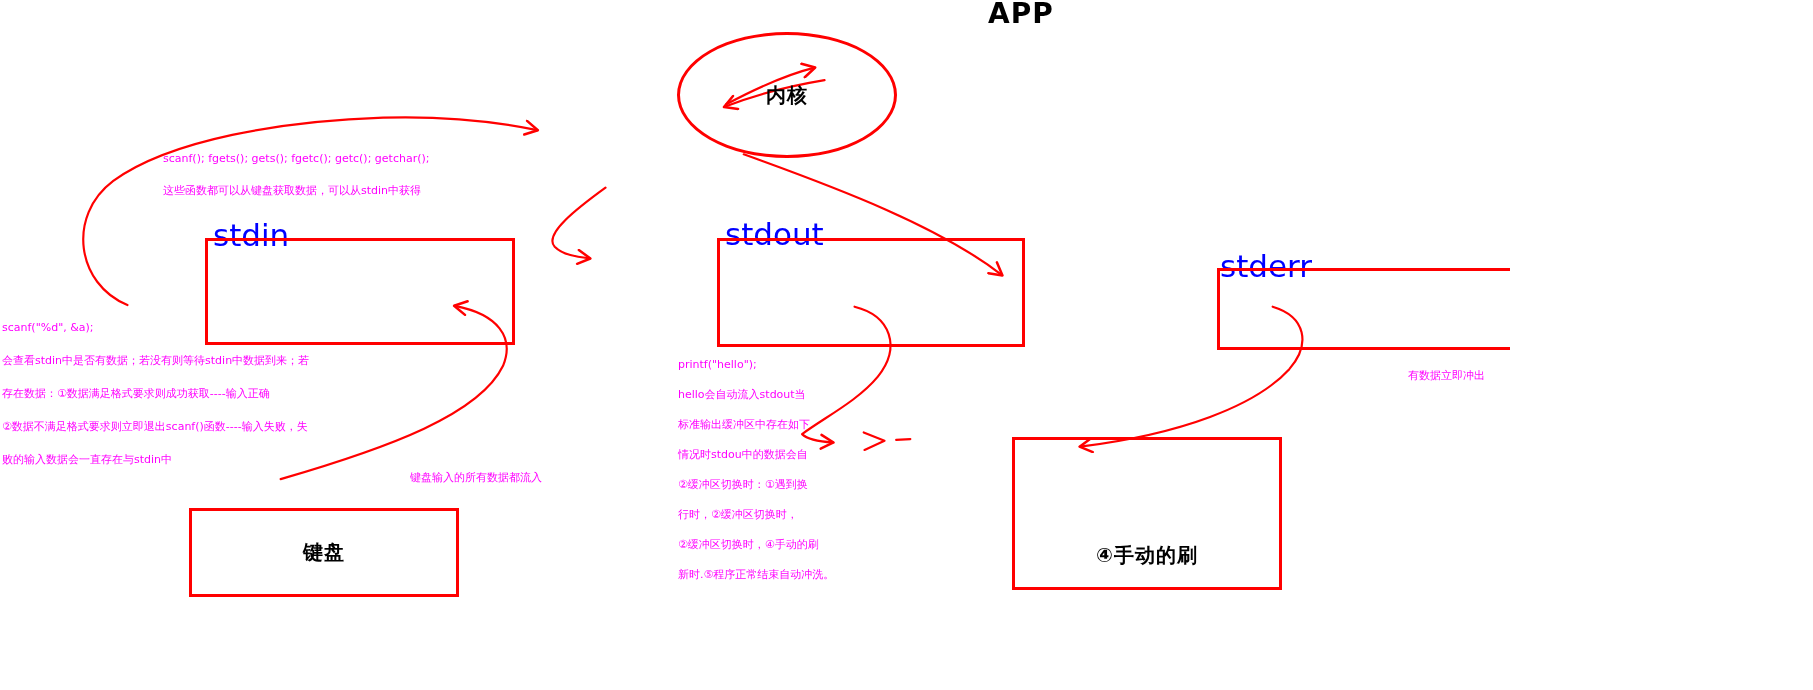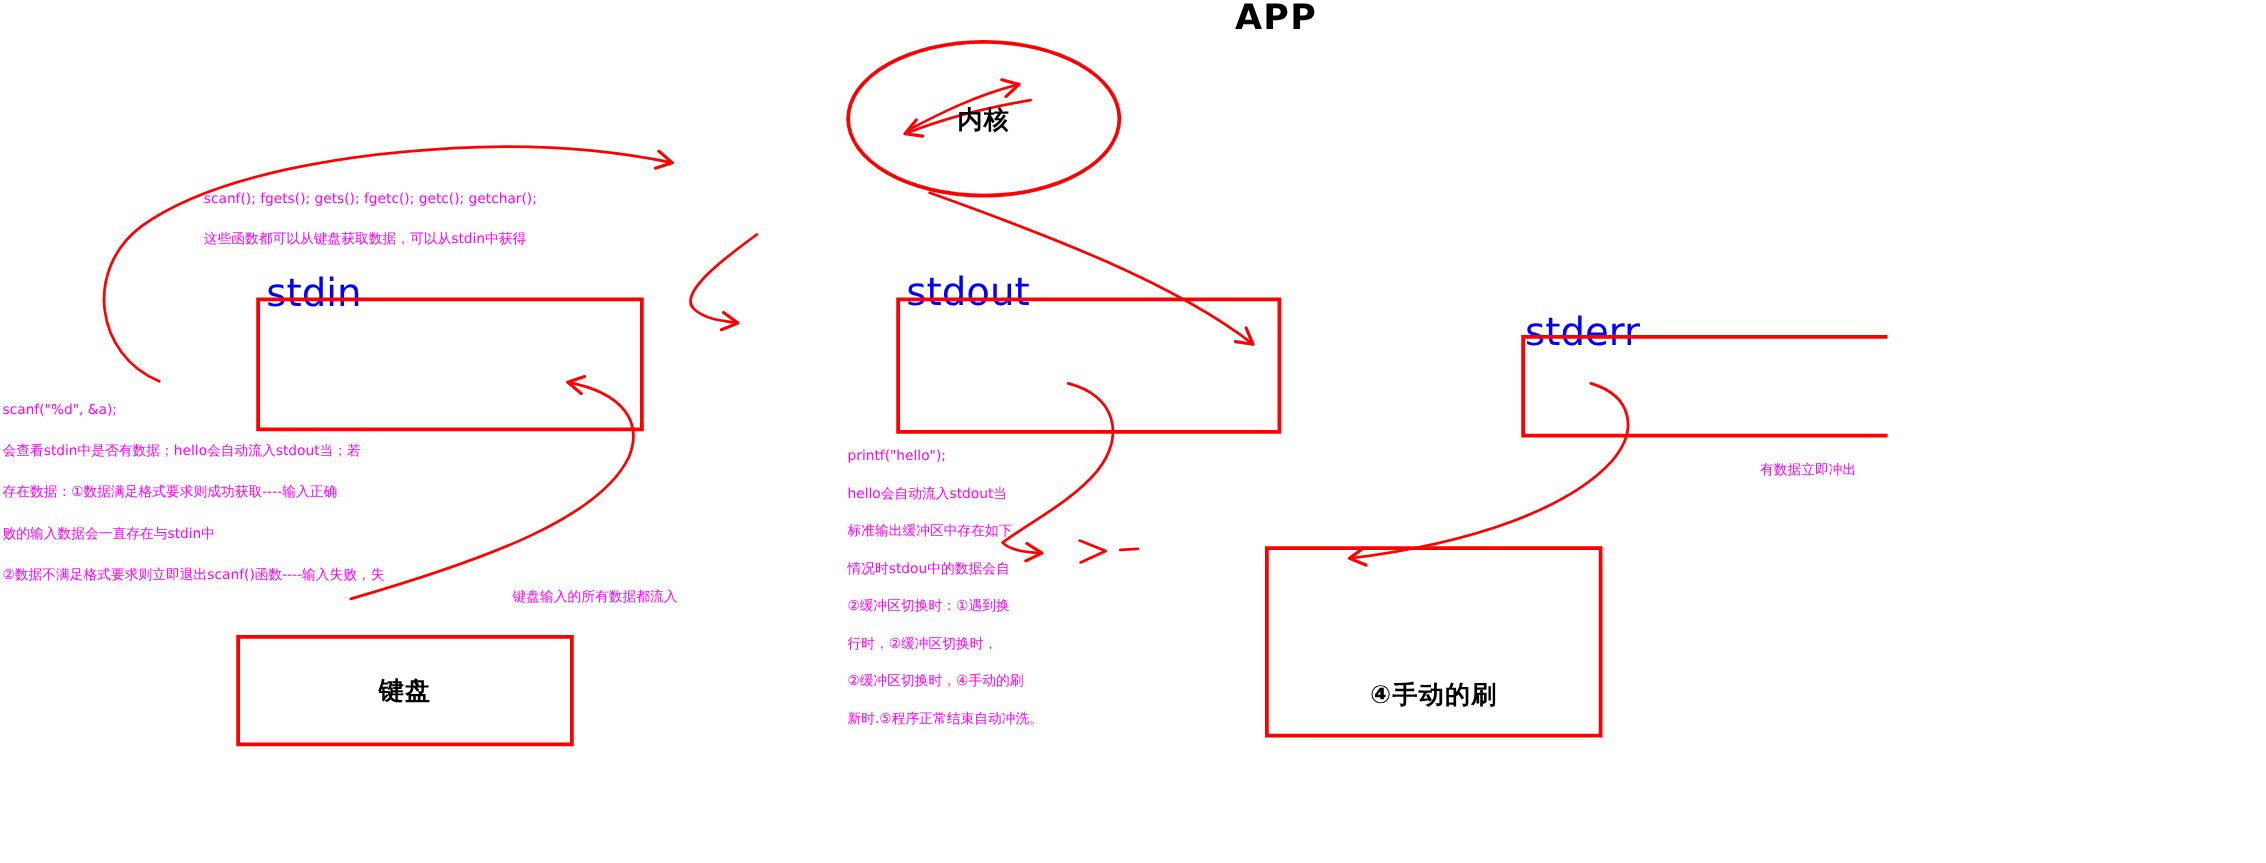--- a/index.html
+++ b/index.html
@@ -131,24 +131,24 @@
     <span class="node-label">④手动的刷</span>
   </div>
 
   <div id="note-stdin-functions" class="note">
     <div>scanf(); fgets(); gets(); fgetc(); getc(); getchar();</div>
     <div>这些函数都可以从键盘获取数据，可以从stdin中获得</div>
   </div>
 
   <div id="note-scanf" class="note">
     <div>scanf("%d", &amp;a);</div>
-    <div>会查看stdin中是否有数据；hello会自动流入stdout当；若</div>
+    <div>会查看stdin中是否有数据；若没有则等待stdin中数据到来；若</div>
     <div>存在数据：①数据满足格式要求则成功获取----输入正确</div>
+    <div>②数据不满足格式要求则立即退出scanf()函数----输入失败，失</div>
     <div>败的输入数据会一直存在与stdin中</div>
-    <div>②数据不满足格式要求则立即退出scanf()函数----输入失败，失</div>
   </div>
 
   <div id="note-keyboard-flow" class="note">键盘输入的所有数据都流入</div>
 
   <div id="note-stdout" class="note">
     <div>printf("hello");</div>
     <div>hello会自动流入stdout当</div>
     <div>标准输出缓冲区中存在如下</div>
     <div>情况时stdou中的数据会自</div>
     <div>②缓冲区切换时：①遇到换</div>

